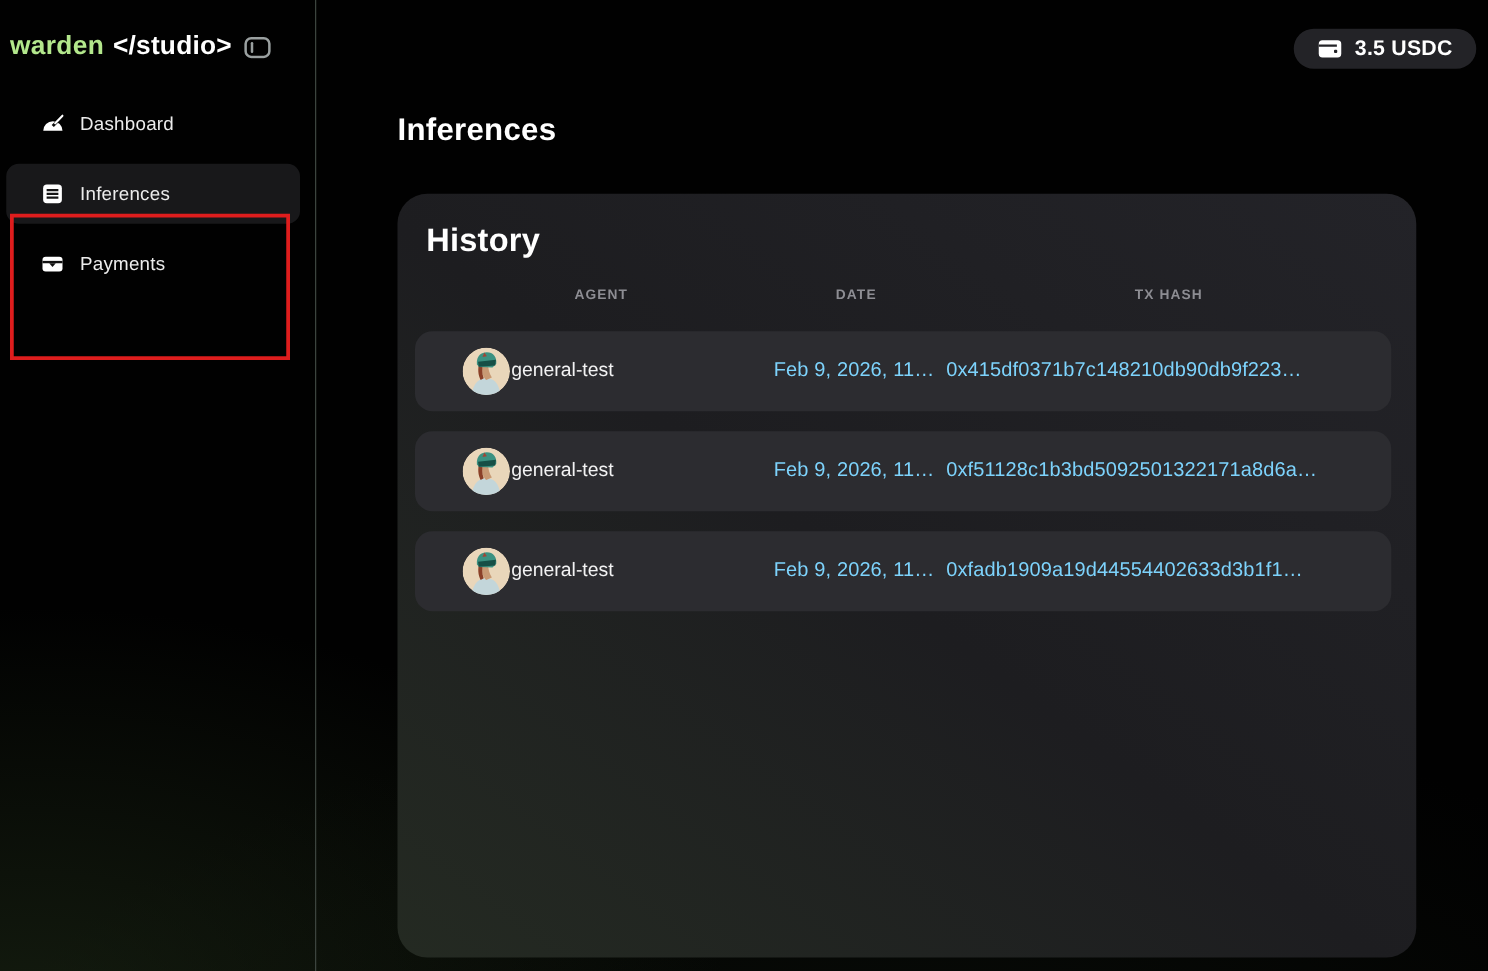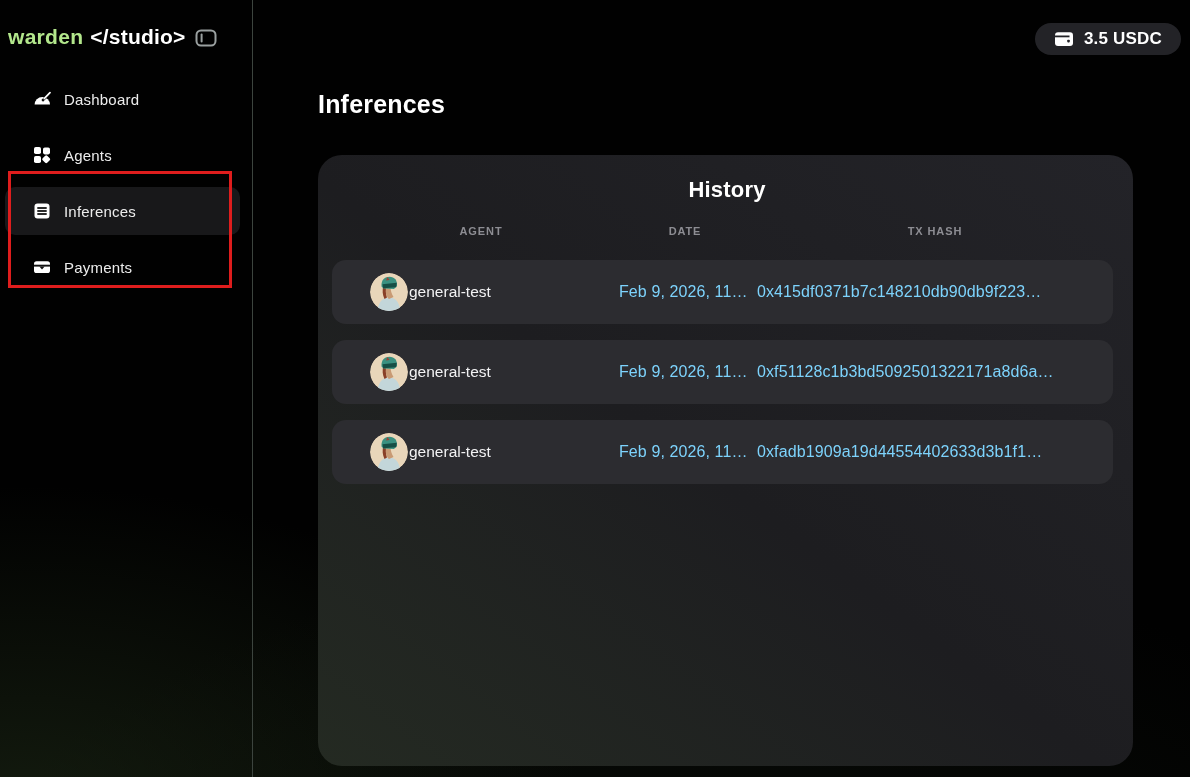--- a/index.html
+++ b/index.html
@@ -50,21 +50,21 @@
     background: #232327; border-radius: 22px; cursor: pointer;
     font-size: 17px; font-weight: 700; color: #ffffff; letter-spacing: .2px;
   }
   .page-title { margin: 0; font-size: 25px; font-weight: 800; color: #ffffff; letter-spacing: .2px; }
 
   .card {
     margin-top: 36px; width: 815px; height: 611px;
     border-radius: 24px; padding: 22px 20px 20px 14px;
     background: linear-gradient(to bottom left, #232328 0%, #1d1d20 52%, #242a22 100%);
   }
-  .card-title { margin: 0 0 0 9px; font-size: 22px; font-weight: 700; color: #ffffff; letter-spacing: .2px; text-align: center; }
+  .card-title { margin: 0 0 0 9px; font-size: 26px; font-weight: 700; color: #ffffff; letter-spacing: .2px; }
 
   .thead {
     display: grid; grid-template-columns: 264px 144px 1fr;
     padding-left: 17px; margin-top: 21px; line-height: 14px;
     font-size: 11px; font-weight: 700; letter-spacing: .9px; color: #8d8d93; text-align: center;
   }
   .rows { margin-top: 22px; }
   .row {
     display: grid; grid-template-columns: 249px 138px 1fr; align-items: center;
     height: 64px; padding-left: 38px; margin-bottom: 16px;
@@ -97,33 +97,20 @@
         <span class="nav-icon">
           <svg width="18" height="18" viewBox="0 0 18 18">
             <path d="M1.6 14.6 A 7.7 7.7 0 0 1 17 14.6 Z" fill="#ffffff"></path>
             <line x1="15.6" y1="4.4" x2="9.2" y2="10.8" stroke="#0a0a0a" stroke-width="2.4"></line>
             <line x1="17" y1="2.6" x2="11.2" y2="8.6" stroke="#ffffff" stroke-width="1.7" stroke-linecap="round"></line>
           </svg>
         </span>
         <span>Dashboard</span>
       </div>
 
-      <div class="nav-item">
-        <span class="nav-icon">
-          <svg width="18" height="18" viewBox="0 0 18 18">
-            <g fill="#ffffff">
-              <rect x="1" y="1" width="7" height="7" rx="1.8"></rect>
-              <rect x="10" y="1.4" width="7" height="7" rx="1.8"></rect>
-              <rect x="1" y="10" width="7" height="7" rx="1.8"></rect>
-              <rect x="10" y="10" width="6.4" height="6.4" rx="1.4" transform="rotate(45 13.2 13.2)"></rect>
-            </g>
-          </svg>
-        </span>
-        <span>Agents</span>
-      </div>
 
       <div class="nav-item active">
         <span class="nav-icon">
           <svg width="18" height="18" viewBox="0 0 18 18">
             <rect x="1.5" y="1.5" width="15" height="15" rx="3" fill="#ffffff"></rect>
             <g stroke="#141414" stroke-width="1.8">
               <line x1="4.3" y1="6" x2="13.7" y2="6"></line>
               <line x1="4.3" y1="9" x2="13.7" y2="9"></line>
               <line x1="4.3" y1="12" x2="13.7" y2="12"></line>
             </g>

